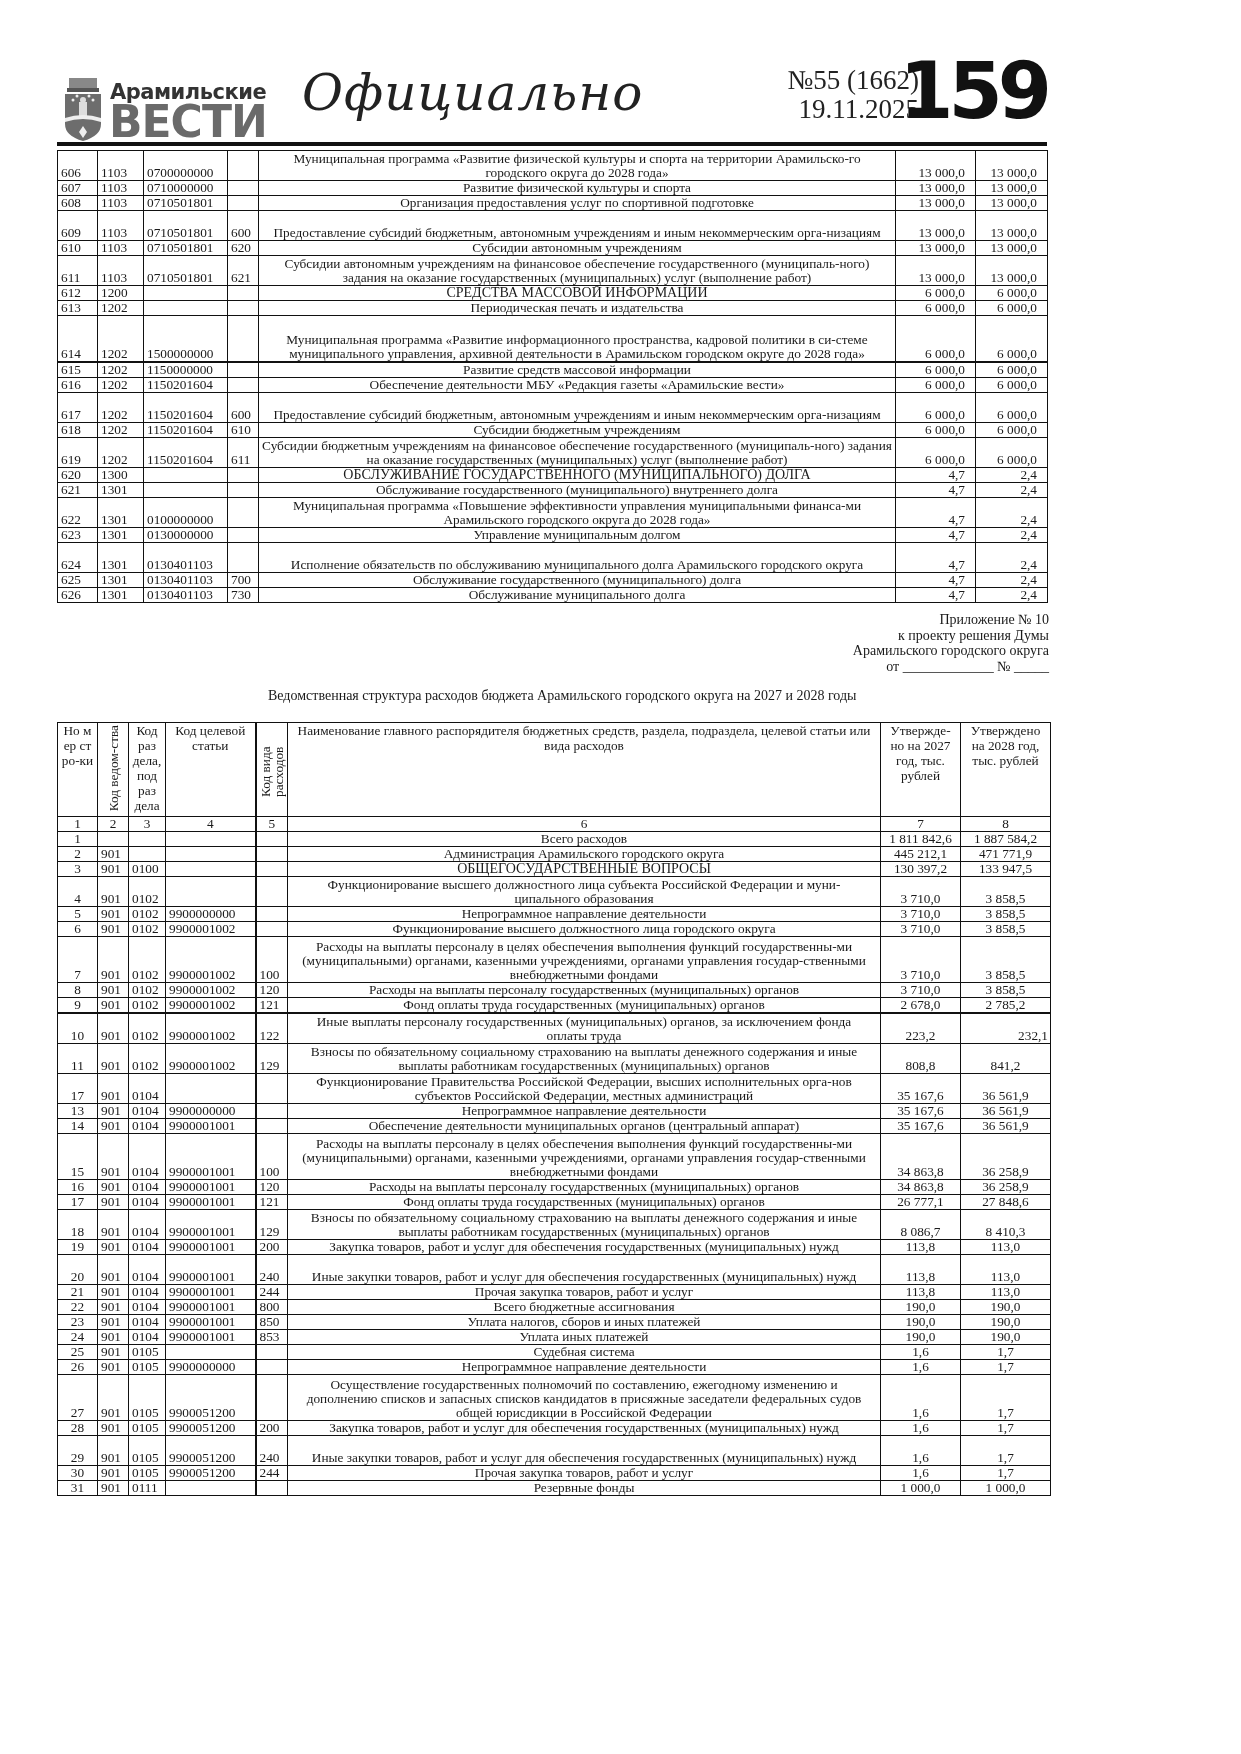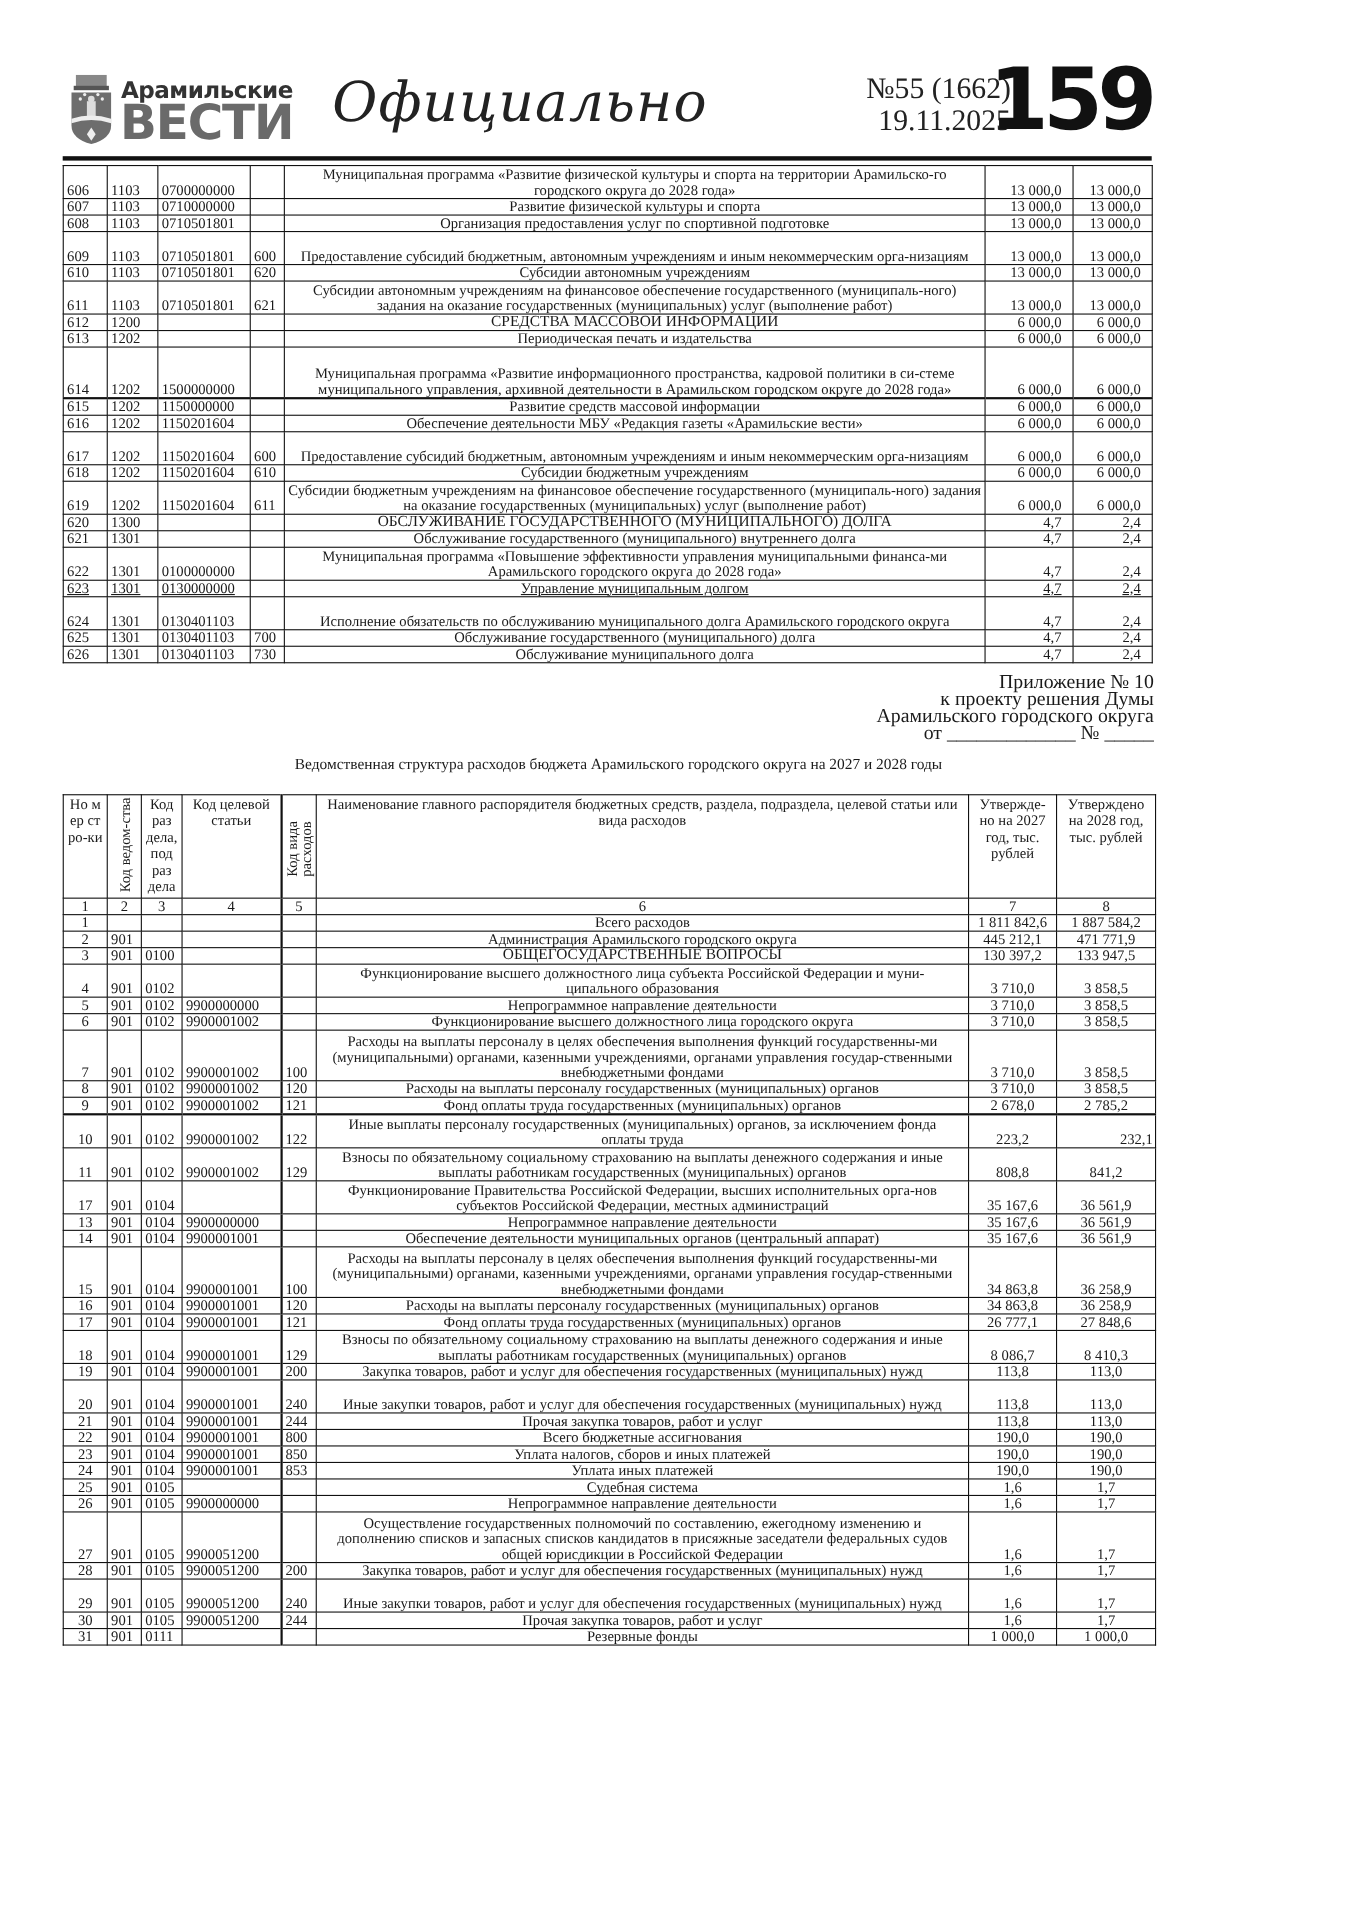--- a/index.html
+++ b/index.html
@@ -1,19 +1,19 @@
 <!DOCTYPE html>
 <html><head>
 <meta charset="utf-8">
 <style>
   html, body { margin: 0; padding: 0; background: #ffffff; }
   body { width: 1241px; height: 1754px; position: relative; overflow: hidden;
          font-family: "Liberation Serif", "DejaVu Serif", serif; color: #1a1a1a; }
   .header { position: absolute; left: 57px; top: 52px; width: 990px; height: 82px; }
-  .logo { position: absolute; left: 0; top: 12px; width: 200px; height: 70px; }
+  .logo { position: absolute; left: 0; top: 22px; width: 200px; height: 70px; }
   .crest { position: absolute; left: 6px; top: 4px; width: 40px; height: 64px; }
   .brand-small { position: absolute; left: 53px; top: 6px; font-family: "DejaVu Sans", sans-serif;
                  font-size: 21px; font-weight: bold; color: #333; letter-spacing: -0.5px; }
   .brand-big { position: absolute; left: 52px; top: 26px; font-family: "DejaVu Sans", sans-serif;
                font-size: 44px; font-weight: bold; color: #6a6a6a; letter-spacing: -1px; line-height: 44px; }
   .section-title { position: absolute; left: 245px; top: 12px; font-family: "DejaVu Serif", serif;
                    font-style: italic; font-size: 50px; color: #222; letter-spacing: 1px; }
   .issue { position: absolute; right: 128px; top: 14px; text-align: right; font-size: 27px;
            line-height: 29px; color: #222; }
   .page-num { position: absolute; right: 0; top: -4px; font-family: "DejaVu Sans", sans-serif;
@@ -25,21 +25,21 @@
   table.t td.name { text-align: center; white-space: normal; }
   table.t td.num { text-align: right; padding-right: 10px; }
   table.t td.c { text-align: center; }
   table.t td.l { text-align: left; }
   .thick-l { border-left: 2px solid #111 !important; }
   .thick-b { border-bottom: 2px solid #111 !important; }
 
   #top-table { left: 57px; top: 150px; width: 990px; }
   #bottom-table { left: 57px; top: 722px; width: 993px; }
 
-  .appendix { position: absolute; right: 192px; top: 612px; text-align: right; font-size: 18px; line-height: 15.5px; }
+  .appendix { position: absolute; right: 192px; top: 612px; text-align: right; font-size: 14px; line-height: 15.5px; }
   .doc-title { position: absolute; left: 268px; top: 688px; font-size: 14px; }
   .hdr td { vertical-align: top !important; text-align: center; white-space: normal !important; line-height: 15px; }
   .vert { writing-mode: vertical-rl; transform: rotate(180deg); text-align: left; display: inline-block; line-height: 13px; }
   .idx td { text-align: center; vertical-align: middle; }
 </style>
 </head>
 <body>
 
 <div class="header">
   <div class="logo">
@@ -225,21 +225,21 @@
       </tr>
       <tr style="height: 30px;">
         <td class="l">622</td>
         <td class="l">1301</td>
         <td class="l">0100000000</td>
         <td class="l"></td>
         <td class="name">Муниципальная программа «Повышение эффективности управления муниципальными финанса-ми Арамильского городского округа до 2028 года»</td>
         <td class="num">4,7</td>
         <td class="num">2,4</td>
       </tr>
-      <tr style="height: 15px; text-decoration: underline;">
+      <tr style="height: 15px;">
         <td class="l">623</td>
         <td class="l">1301</td>
         <td class="l">0130000000</td>
         <td class="l"></td>
         <td class="name">Управление муниципальным долгом</td>
         <td class="num">4,7</td>
         <td class="num">2,4</td>
       </tr>
       <tr style="height: 30px;">
         <td class="l">624</td>

